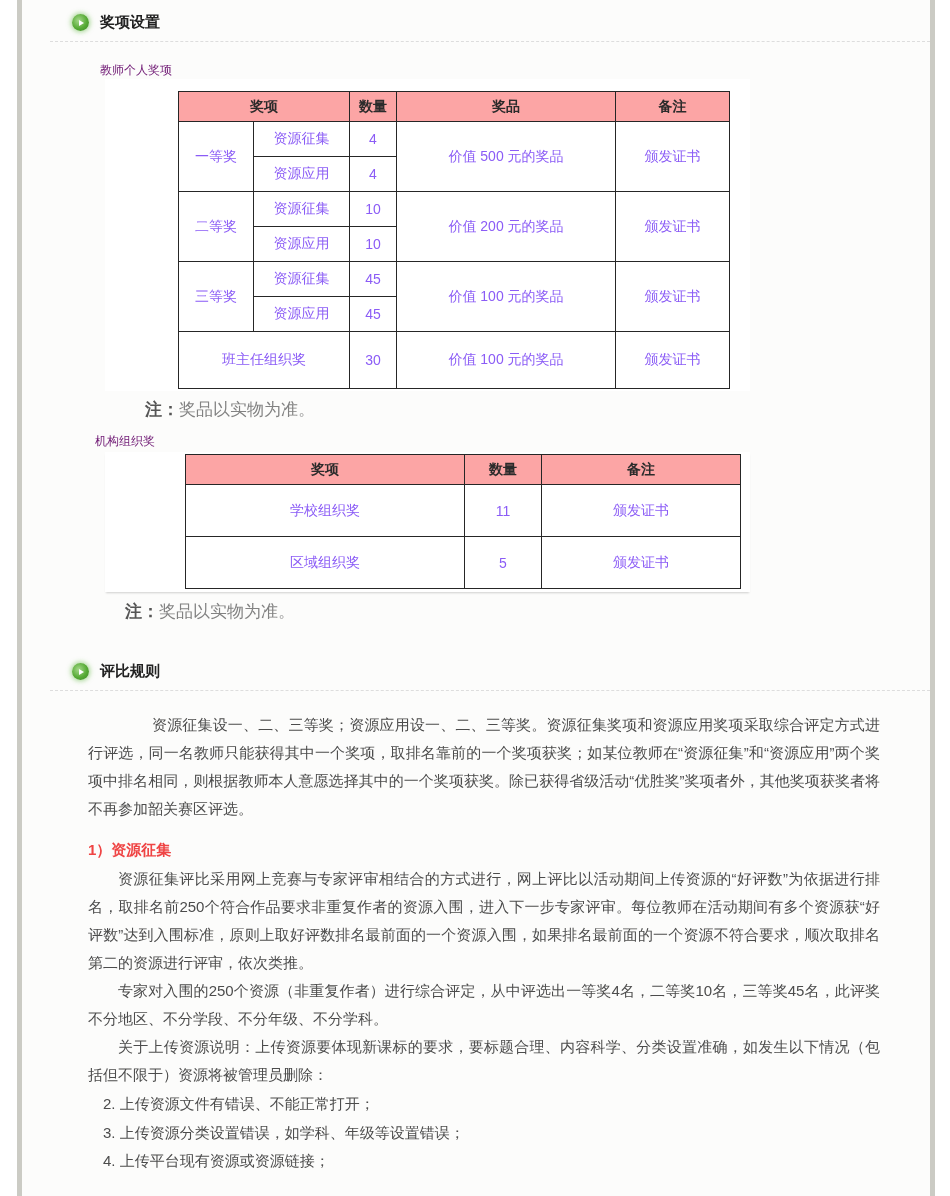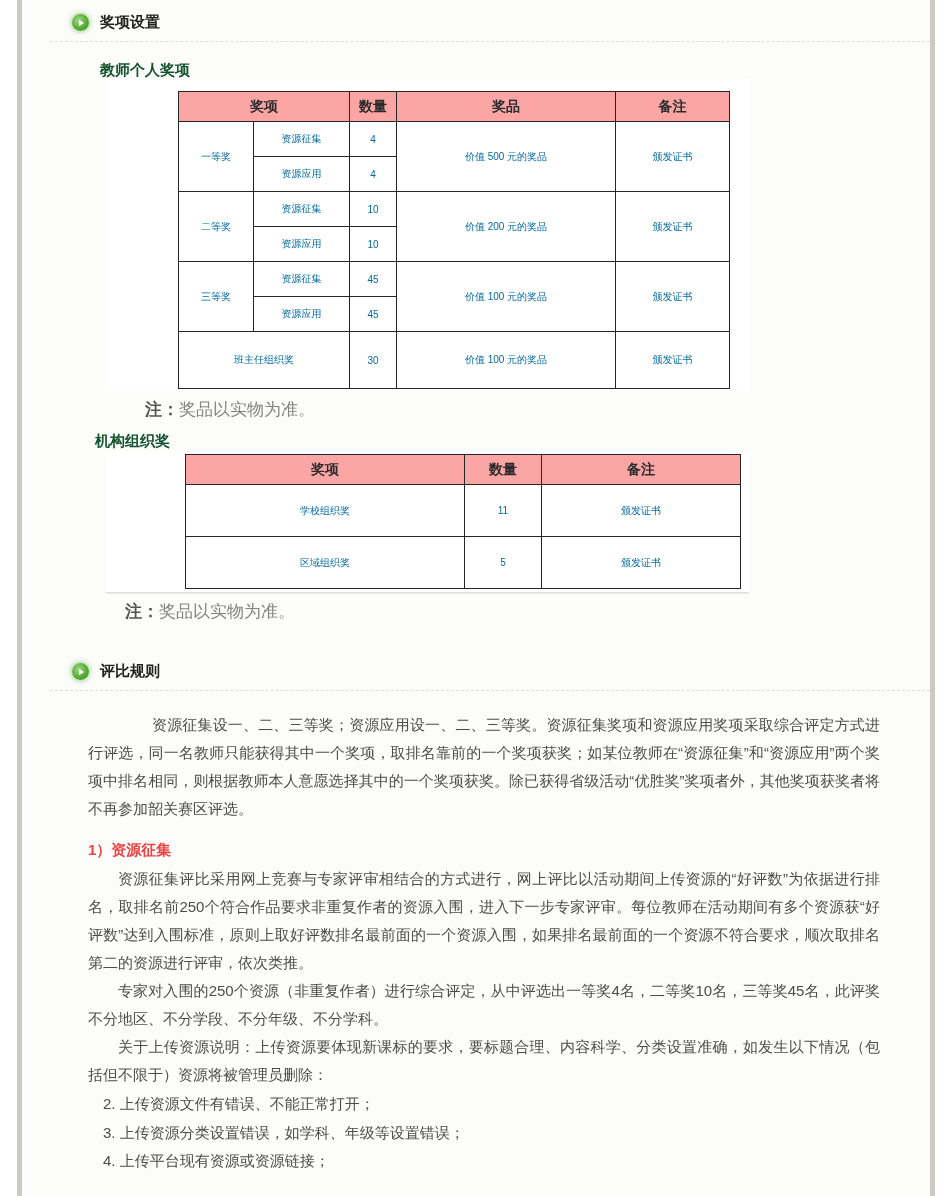--- a/index.html
+++ b/index.html
@@ -38,36 +38,36 @@
   }
   .play-icon .tri {
     width: 0; height: 0; margin-left: 2px;
     border-left: 5px solid #ffffff;
     border-top: 3px solid transparent;
     border-bottom: 3px solid transparent;
   }
   .section-title { font-size: 15px; font-weight: bold; color: #222222; }
 
   .sub-heading {
-    font-size: 15px; font-weight: bold; color: #14532d;
+    font-size: 12px; font-weight: normal; color: #701a75;
     margin: 19px 0 0 78px; line-height: 18px;
   }
   .sub-heading.org { margin-left: 73px; margin-top: 6px; margin-bottom: 2px; }
 
   .panel {
     margin-left: 83px; width: 645px; background: #ffffff;
   }
   .panel.p1 { padding: 12px 0 2px 0; margin-top: 0; }
   .panel.p2 { padding: 2px 0 3px 0; box-shadow: 0 2px 2px -1px rgba(0,0,0,.18); }
 
   table { border-collapse: collapse; table-layout: fixed; background: #ffffff; }
   th, td {
     border: 1px solid #262626;
     text-align: center; vertical-align: middle;
-    font-size: 10px; color: #0369a1;
+    font-size: 14px; color: #8b5cf6;
     overflow: hidden;
   }
   thead th {
     background: #fca5a5; font-weight: bold; color: #2b2b2b;
     height: 30px; font-size: 14px;
   }
   table.t1 { margin-left: 73px; width: 551px; }
   table.t1 tr.sub   { height: 35px; }
   table.t1 tr.last  { height: 57px; padding-left: 45px; }
   table.t2 { margin-left: 80px; width: 555px; }

